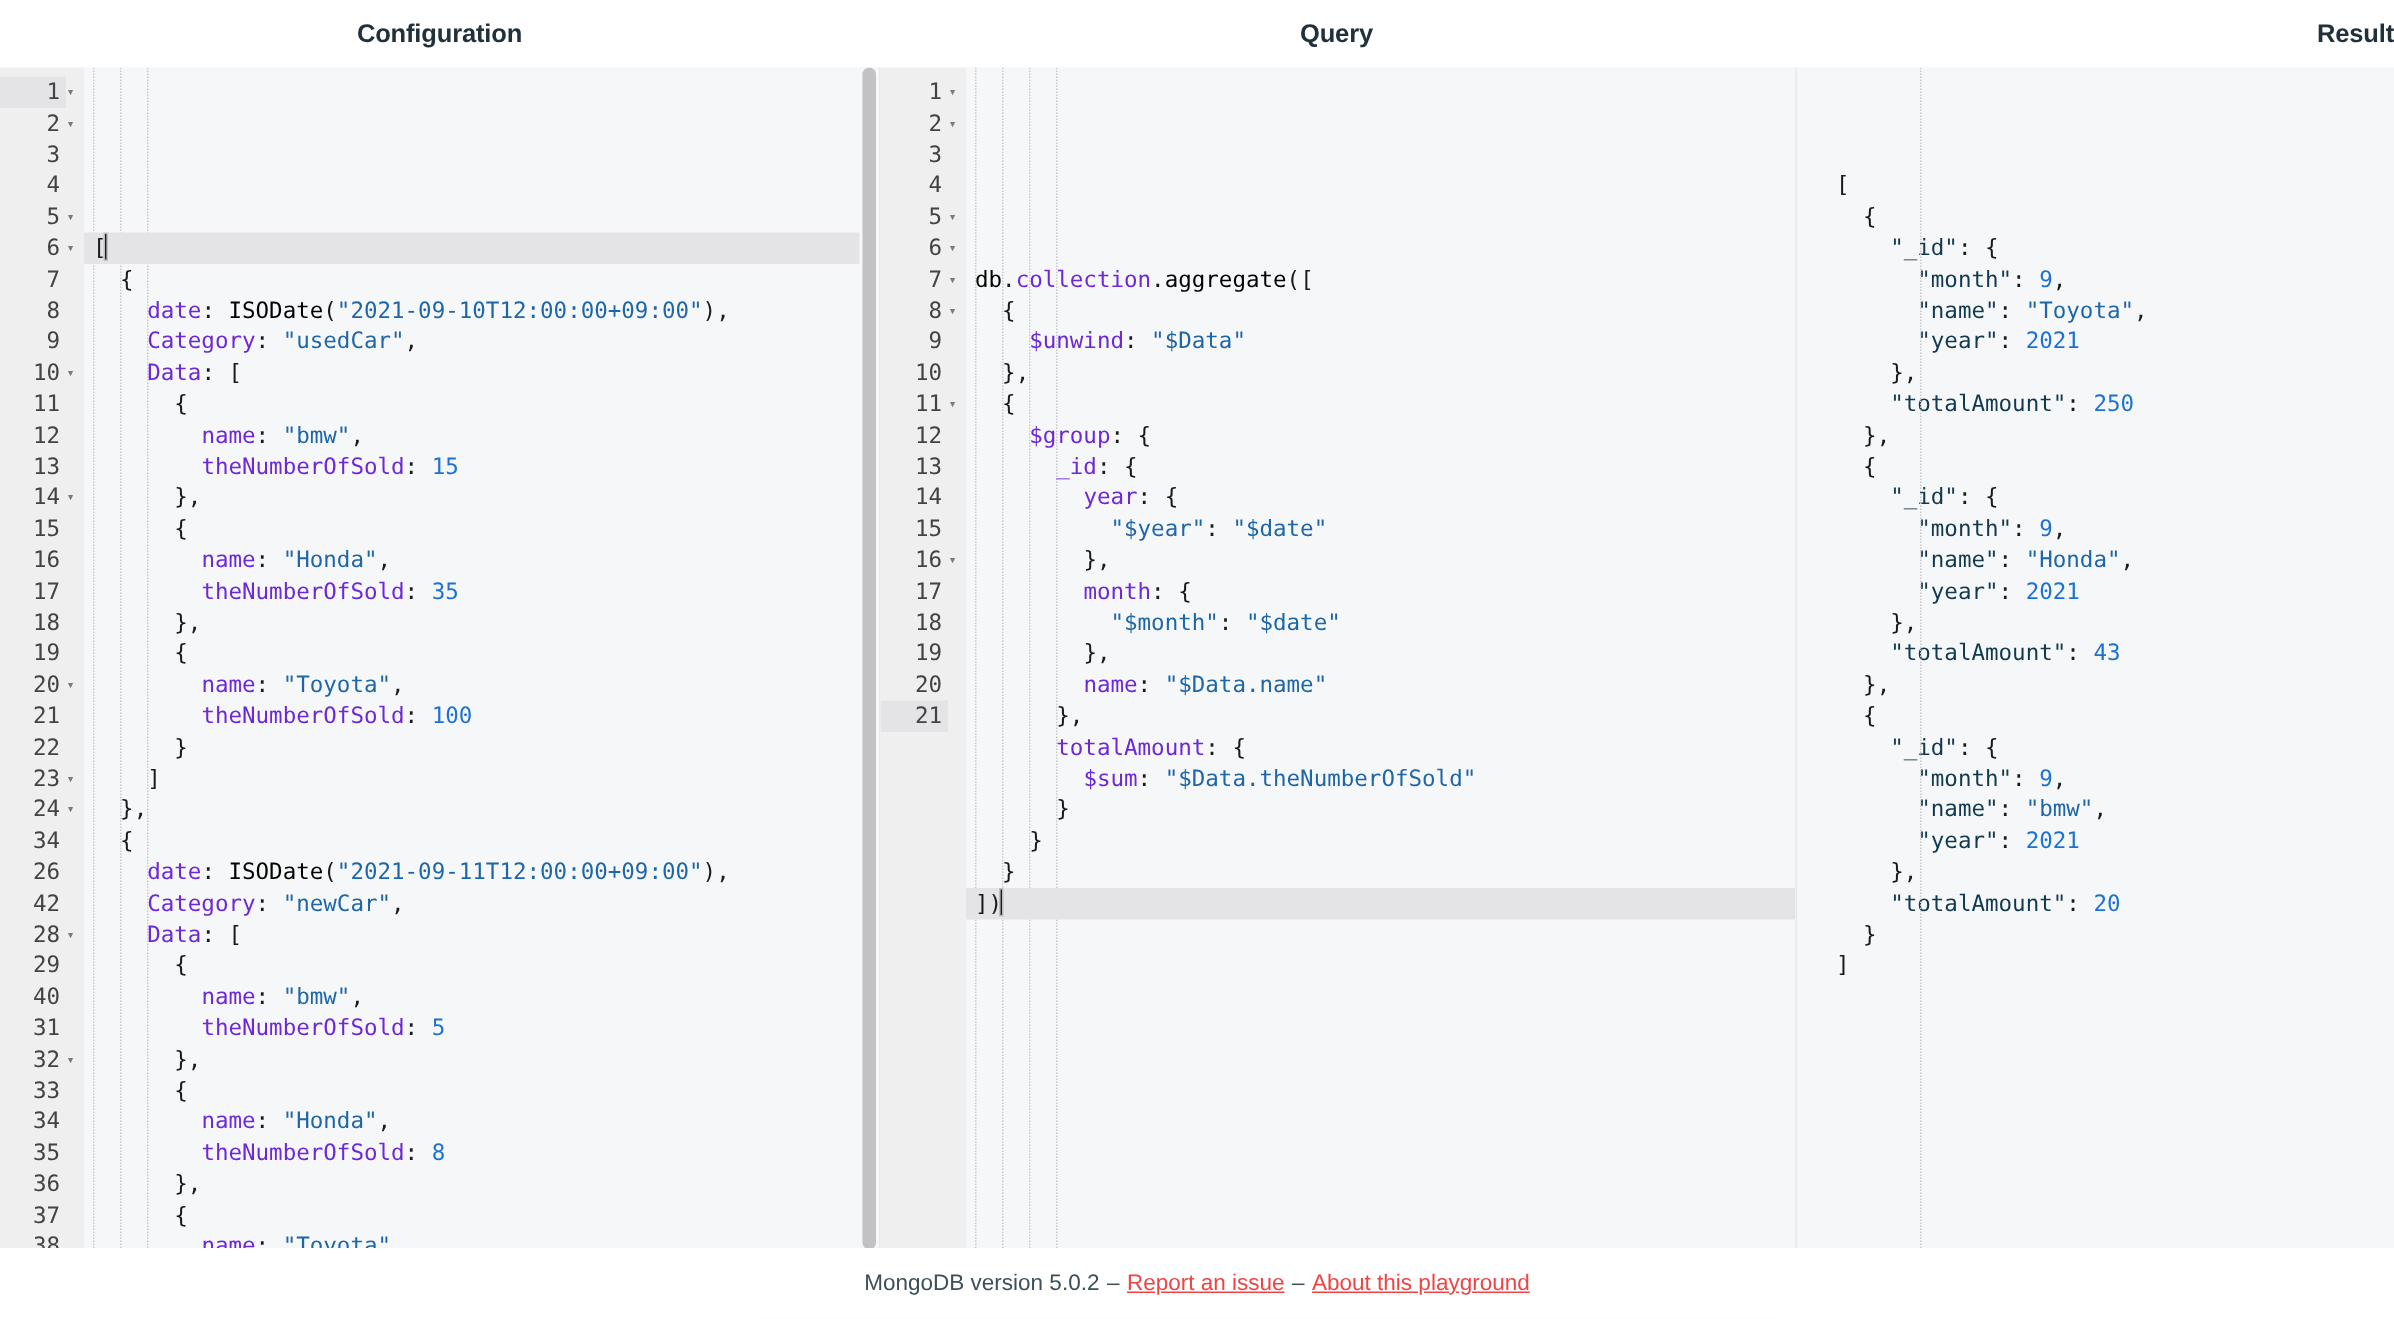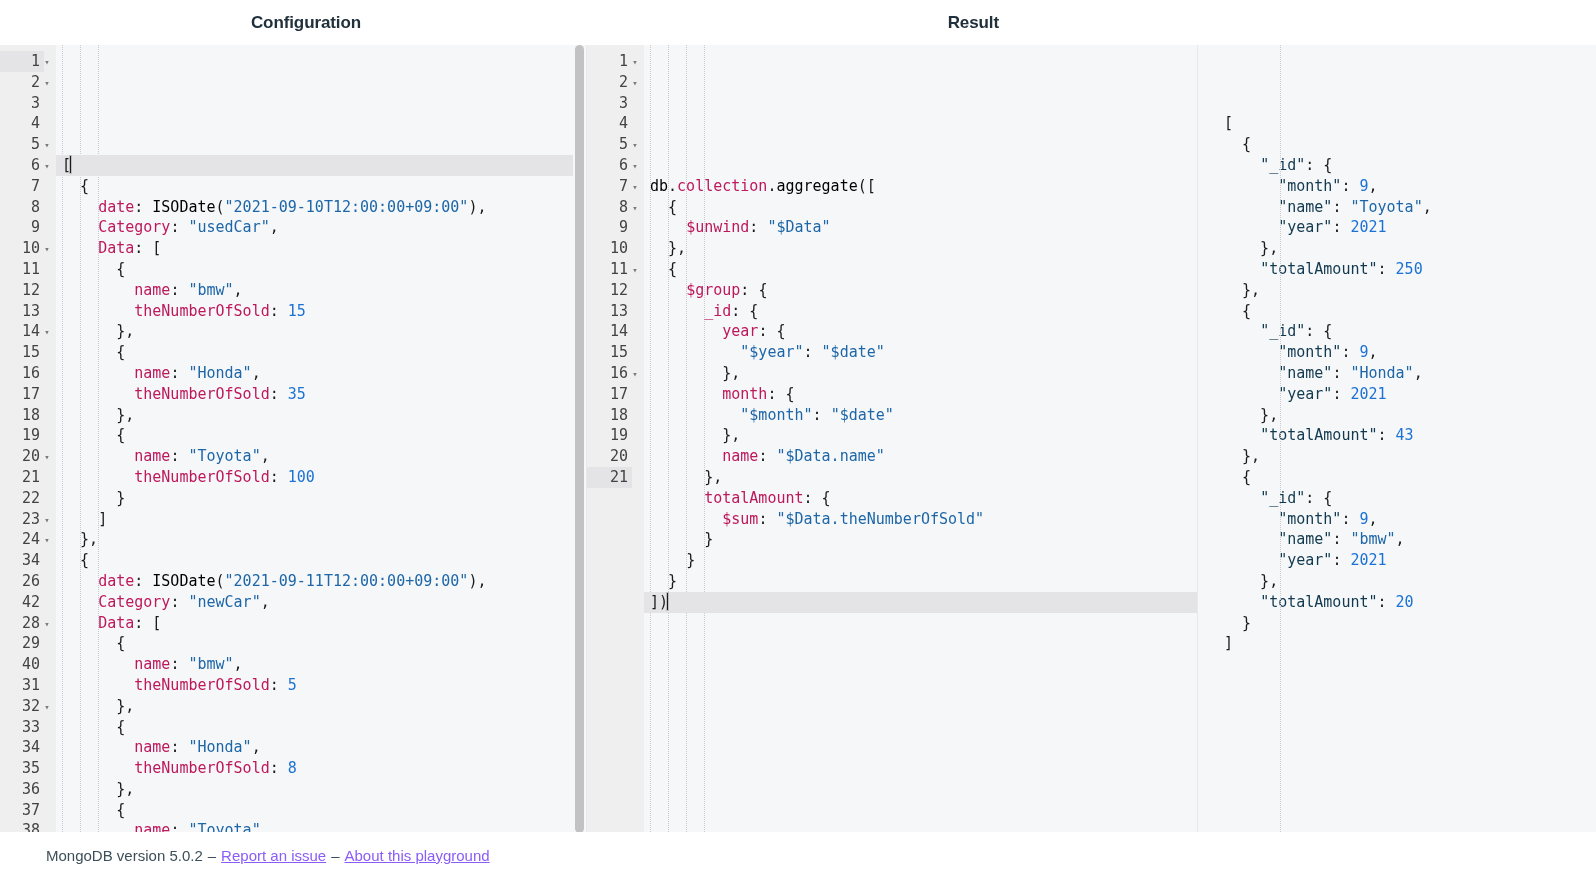--- a/index.html
+++ b/index.html
@@ -32,21 +32,21 @@
     background: #ffffff;
   }
   .panel-title {
     font-size: 17px;
     font-weight: bold;
     color: #21313c;
     letter-spacing: -0.1px;
     text-align: center;
     font-family: "Liberation Sans", sans-serif;
   }
-  .h-config { width: 586px; margin-left: 13px; }
+  .h-config { width: 586px; }
   .h-query  { width: 610px; }
   .h-result { width: 400px; text-align: right; }
 
   
   .panes {
     flex: 1 1 auto;
     display: flex;
     min-height: 0;
     background: #f6f7f8;
   }
@@ -122,21 +122,21 @@
     white-space: pre;
     position: relative;
   }
   .code .line.active {
     background: #e4e4e6;
     margin-left: -0px;
   }
 
   
   .tok-fn      { color: #000000; }
-  .tok-ident   { color: #be185d; }
+  .tok-ident   { color: #6d28d9; }
   .tok-str     { color: #1d66a8; }
   .tok-num     { color: #1c72d4; }
   .tok-key     { color: #11394f; }
   .tok-punct   { color: #1a1a1a; }
 
   
   .caret {
     display: inline-block;
     width: 1px;
     height: 17px;
@@ -194,40 +194,40 @@
     overflow: hidden;
   }
   .result-code .line { height: 20.8px; white-space: pre; }
 
   
   .footer {
     flex: 0 0 47px;
     height: 47px;
     display: flex;
     align-items: center;
-    justify-content: flex-start;
+    justify-content: center;
     background: #ffffff;
     font-size: 15px;
     color: #3d4f58;
     font-family: "Liberation Sans", sans-serif;
-    padding-left: 46px;
   }
   .footer a {
-    color: #8b5cf6;
+    color: #ef4444;
     text-decoration: underline;
   }
   .footer .sep { margin: 0 5px; color: #3d4f58; }
 </style>
 </head>
 <body>
 
 <div class="app">
 
   <div class="headers">
     <div class="panel-title h-config">Configuration</div>
+    <div class="panel-title h-query">Query</div>
     <div class="panel-title h-result">Result</div>
   </div>
 
   <div class="panes">
 
     <div class="pane pane-config">
       <div class="gutter" id="cfg-gutter">
           <div class="ln active">1<span class="fold">▾</span></div>
           <div class="ln">2<span class="fold">▾</span></div>
           <div class="ln">3</div>

